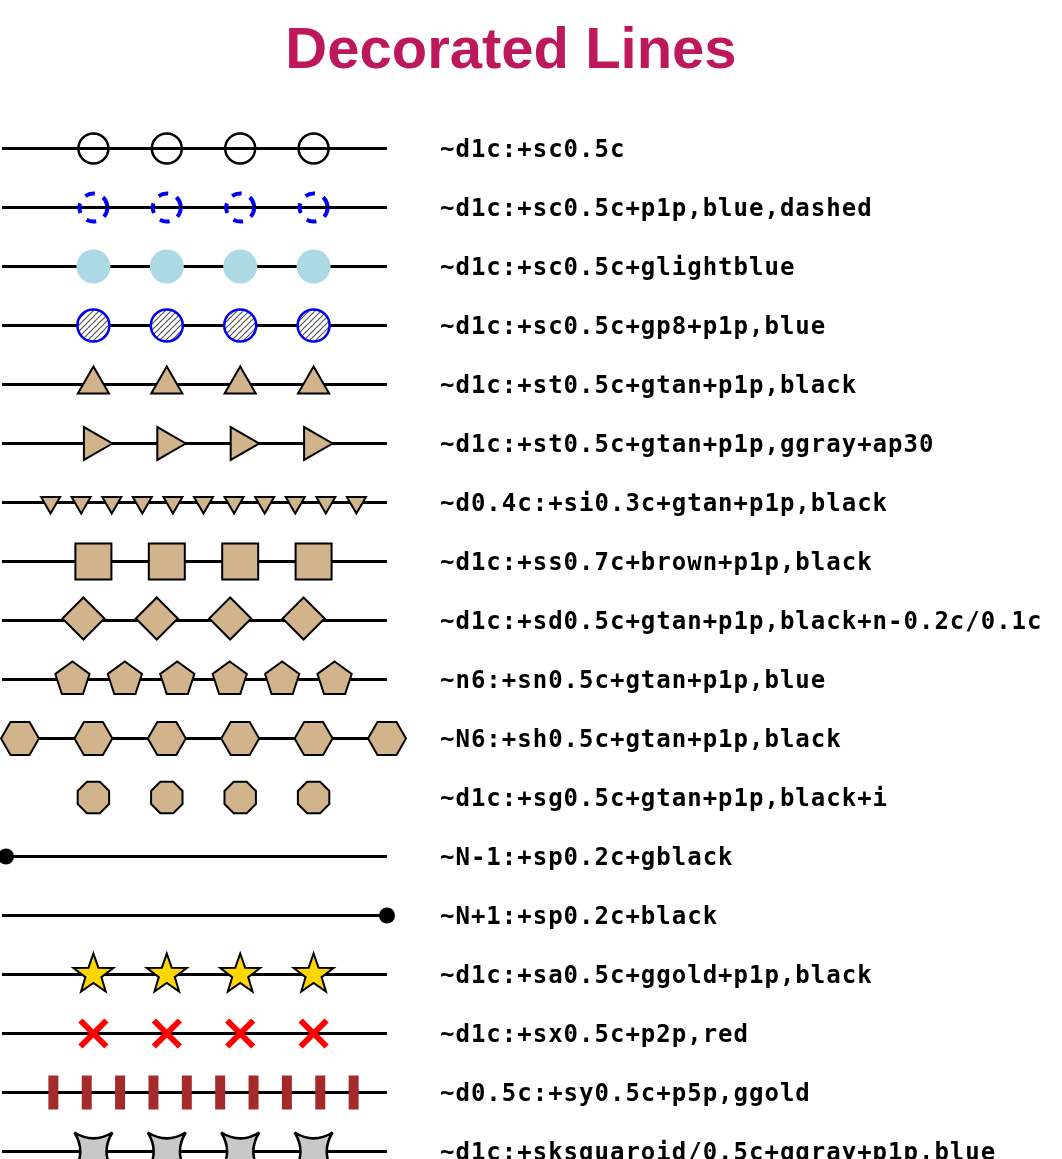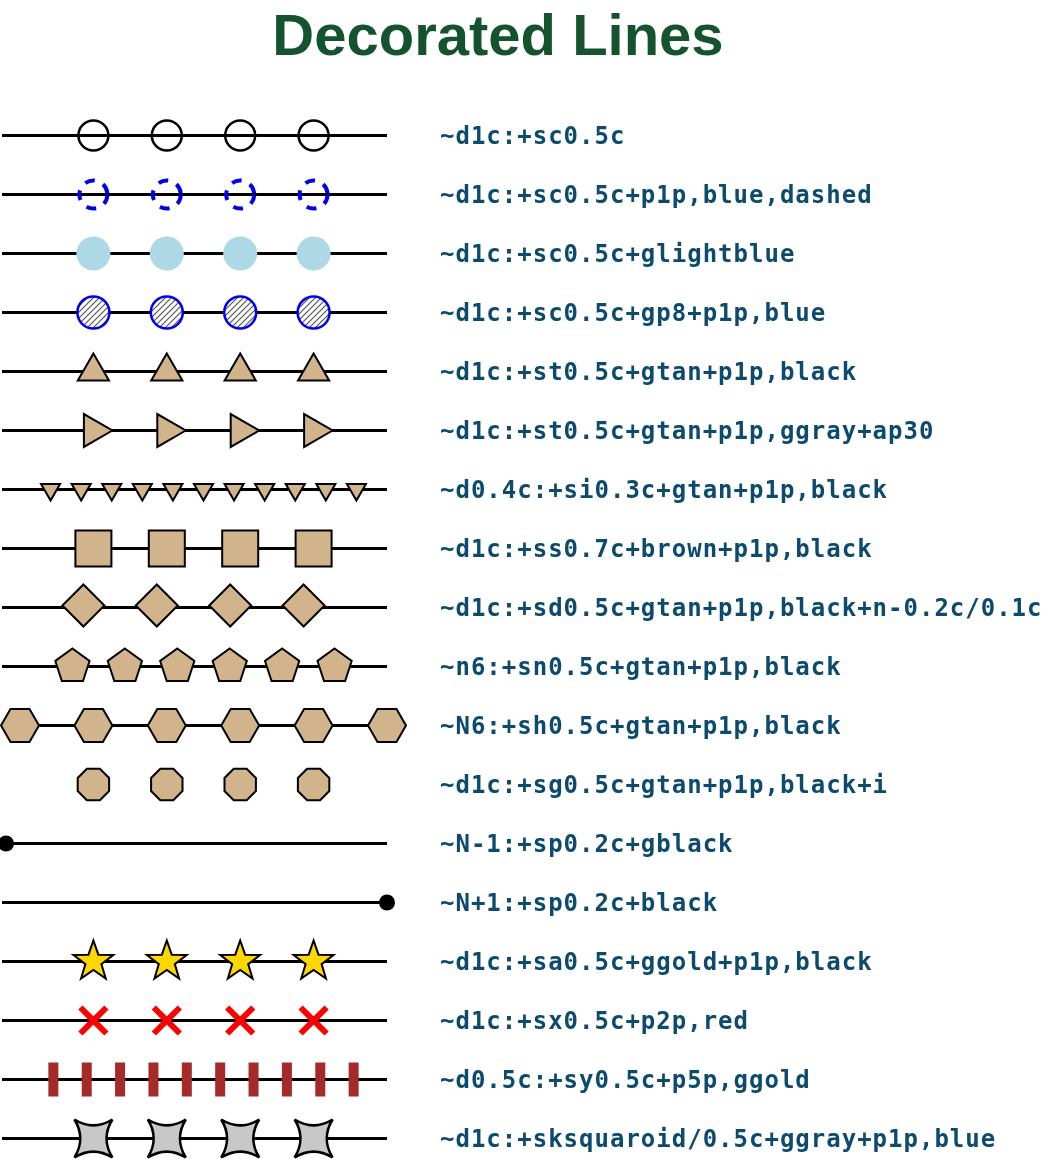--- a/index.html
+++ b/index.html
@@ -1,30 +1,30 @@
 <!DOCTYPE html>
 <html><head>
 <meta charset="utf-8">
 <style>
   html,body{margin:0;padding:0;}
   body{
     width:1062px;height:1159px;background:#ffffff;overflow:hidden;
     font-family:"Liberation Sans", sans-serif;
   }
   h1.title{
-    width:990px;margin:3px;padding-top:4px;text-align:center;
-    font-size:58px;line-height:56px;font-weight:bold;color:#14532d;
+    width:990px;margin:16px;padding-top:4px;text-align:center;
+    font-size:58px;line-height:56px;font-weight:bold;color:#be185d;
     font-family:"Liberation Sans", sans-serif;letter-spacing:0px;
   }
   .rows{margin-top:43px;}
   .row{display:flex;align-items:center;height:59px;}
   .row svg{display:block;flex:0 0 auto;overflow:visible;}
   .label{
     font-family:"DejaVu Sans Mono","Liberation Mono",monospace;
-    font-weight:bold;font-size:24px;letter-spacing:1px;color:#0c4a6e;
+    font-weight:bold;font-size:24px;letter-spacing:1px;color:#000000;
     white-space:pre;
   }
 </style>
 </head>
 <body>
 
 <div class="page">
   <h1 class="title">Decorated Lines</h1>
   <div class="rows" id="rows">
       <div class="row">
@@ -133,21 +133,21 @@
       <div class="row">
         <svg width="440" height="59">
           <line x1="2" y1="29.5" x2="387" y2="29.5" stroke="#000000" stroke-width="3"></line>
           <polygon points="72.43,11.50 89.55,23.94 83.01,44.06 61.85,44.06 55.31,23.94" fill="#D2B48C" stroke="#000000" stroke-width="2"></polygon>
           <polygon points="124.86,11.50 141.98,23.94 135.44,44.06 114.28,44.06 107.74,23.94" fill="#D2B48C" stroke="#000000" stroke-width="2"></polygon>
           <polygon points="177.29,11.50 194.40,23.94 187.87,44.06 166.71,44.06 160.17,23.94" fill="#D2B48C" stroke="#000000" stroke-width="2"></polygon>
           <polygon points="229.71,11.50 246.83,23.94 240.29,44.06 219.13,44.06 212.60,23.94" fill="#D2B48C" stroke="#000000" stroke-width="2"></polygon>
           <polygon points="282.14,11.50 299.26,23.94 292.72,44.06 271.56,44.06 265.02,23.94" fill="#D2B48C" stroke="#000000" stroke-width="2"></polygon>
           <polygon points="334.57,11.50 351.69,23.94 345.15,44.06 323.99,44.06 317.45,23.94" fill="#D2B48C" stroke="#000000" stroke-width="2"></polygon>
         </svg>
-        <span class="label">~n6:+sn0.5c+gtan+p1p,black</span>
+        <span class="label">~n6:+sn0.5c+gtan+p1p,blue</span>
       </div>
       <div class="row">
         <svg width="440" height="59">
           <line x1="2" y1="29.5" x2="387" y2="29.5" stroke="#000000" stroke-width="3"></line>
           <polygon points="39.00,29.50 29.50,45.95 10.50,45.95 1.00,29.50 10.50,13.05 29.50,13.05" fill="#D2B48C" stroke="#000000" stroke-width="2"></polygon>
           <polygon points="112.40,29.50 102.90,45.95 83.90,45.95 74.40,29.50 83.90,13.05 102.90,13.05" fill="#D2B48C" stroke="#000000" stroke-width="2"></polygon>
           <polygon points="185.80,29.50 176.30,45.95 157.30,45.95 147.80,29.50 157.30,13.05 176.30,13.05" fill="#D2B48C" stroke="#000000" stroke-width="2"></polygon>
           <polygon points="259.20,29.50 249.70,45.95 230.70,45.95 221.20,29.50 230.70,13.05 249.70,13.05" fill="#D2B48C" stroke="#000000" stroke-width="2"></polygon>
           <polygon points="332.60,29.50 323.10,45.95 304.10,45.95 294.60,29.50 304.10,13.05 323.10,13.05" fill="#D2B48C" stroke="#000000" stroke-width="2"></polygon>
           <polygon points="406.00,29.50 396.50,45.95 377.50,45.95 368.00,29.50 377.50,13.05 396.50,13.05" fill="#D2B48C" stroke="#000000" stroke-width="2"></polygon>

